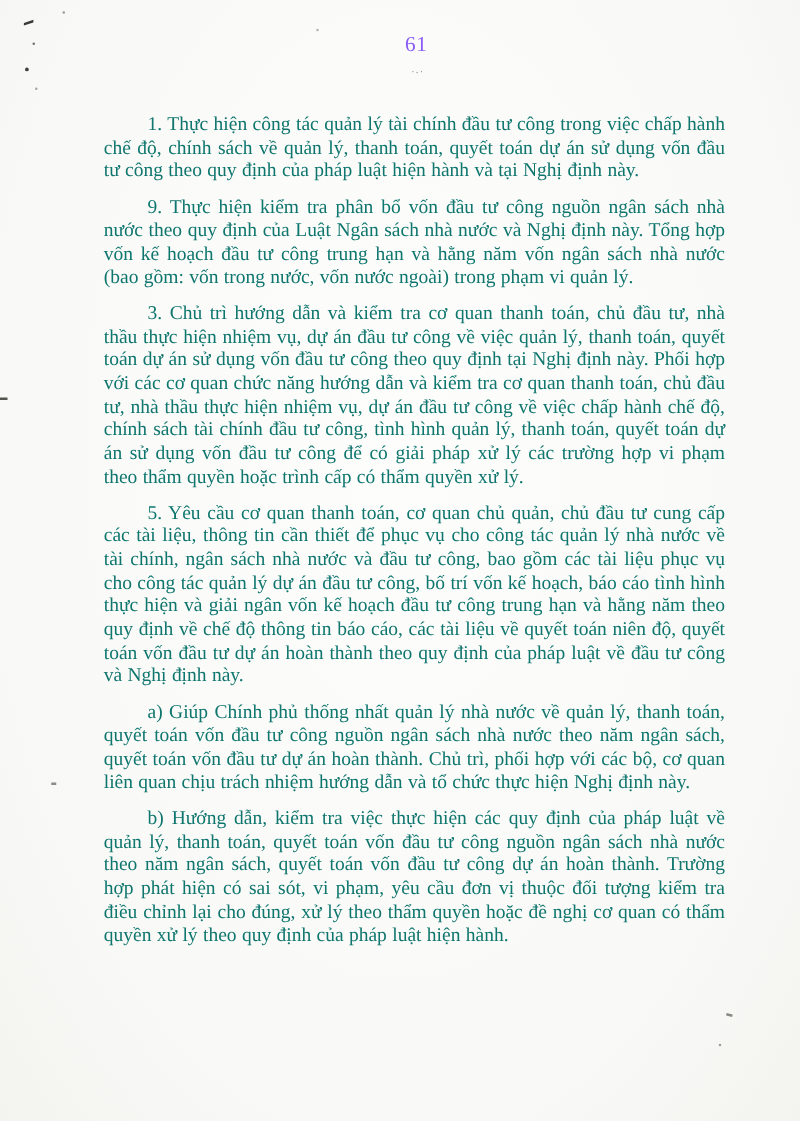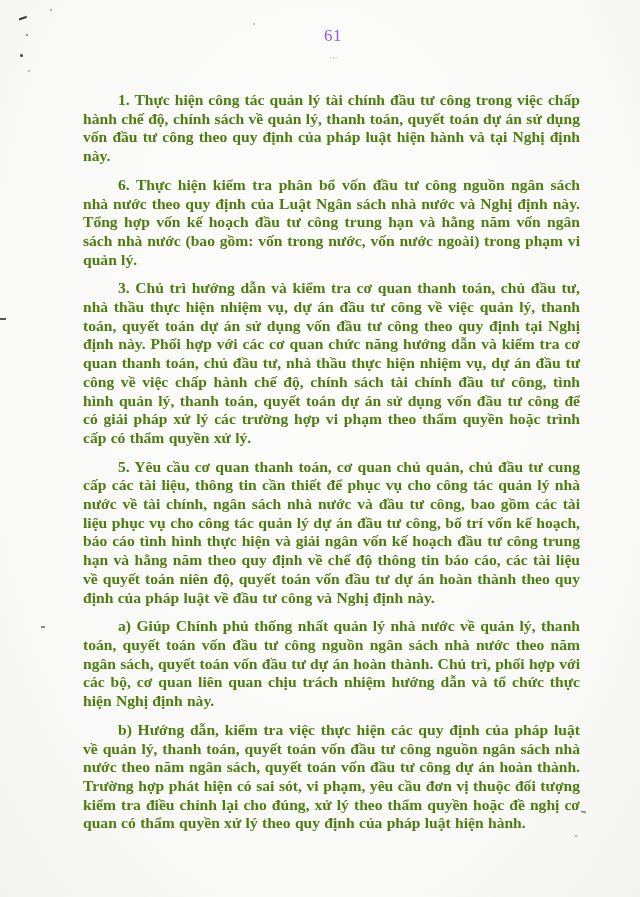--- a/index.html
+++ b/index.html
@@ -43,25 +43,24 @@
     font-size: 8px;
     line-height: 3px;
     letter-spacing: 1px;
   }
   .page-number-smudge::before { content: "\00B7\2027\00B7"; }
   .doc-body {
     position: absolute;
     top: 91px;
     left: 83px;
     width: 497px;
-    color: #4d7c0f;
+    color: #0f766e;
     font-size: 15.6px;
     line-height: 18.7px;
     text-align: justify;
-    font-weight: bold;
   }
   .para {
     margin: 0 0 10px 0;
     text-indent: 35px;
     word-spacing: 0.4px;
   }
   .para:last-child { margin-bottom: 16px; }
   
   .artifact {
     position: absolute;
@@ -86,21 +85,21 @@
 </head>
 <body>
 
 <div class="scan-surface"></div>
 
 <div class="page-number">61</div>
 <div class="page-number-smudge artifact"></div>
 
 <div class="doc-body">
   <p class="para">1. Thực hiện công tác quản lý tài chính đầu tư công trong việc chấp hành chế độ, chính sách về quản lý, thanh toán, quyết toán dự án sử dụng vốn đầu tư công theo quy định của pháp luật hiện hành và tại Nghị định này.</p>
-  <p class="para">6. Thực hiện kiểm tra phân bổ vốn đầu tư công nguồn ngân sách nhà nước theo quy định của Luật Ngân sách nhà nước và Nghị định này. Tổng hợp vốn kế hoạch đầu tư công trung hạn và hằng năm vốn ngân sách nhà nước (bao gồm: vốn trong nước, vốn nước ngoài) trong phạm vi quản lý.</p>
+  <p class="para">9. Thực hiện kiểm tra phân bổ vốn đầu tư công nguồn ngân sách nhà nước theo quy định của Luật Ngân sách nhà nước và Nghị định này. Tổng hợp vốn kế hoạch đầu tư công trung hạn và hằng năm vốn ngân sách nhà nước (bao gồm: vốn trong nước, vốn nước ngoài) trong phạm vi quản lý.</p>
   <p class="para">3. Chủ trì hướng dẫn và kiểm tra cơ quan thanh toán, chủ đầu tư, nhà thầu thực hiện nhiệm vụ, dự án đầu tư công về việc quản lý, thanh toán, quyết toán dự án sử dụng vốn đầu tư công theo quy định tại Nghị định này. Phối hợp với các cơ quan chức năng hướng dẫn và kiểm tra cơ quan thanh toán, chủ đầu tư, nhà thầu thực hiện nhiệm vụ, dự án đầu tư công về việc chấp hành chế độ, chính sách tài chính đầu tư công, tình hình quản lý, thanh toán, quyết toán dự án sử dụng vốn đầu tư công để có giải pháp xử lý các trường hợp vi phạm theo thẩm quyền hoặc trình cấp có thẩm quyền xử lý.</p>
   <p class="para">5. Yêu cầu cơ quan thanh toán, cơ quan chủ quản, chủ đầu tư cung cấp các tài liệu, thông tin cần thiết để phục vụ cho công tác quản lý nhà nước về tài chính, ngân sách nhà nước và đầu tư công, bao gồm các tài liệu phục vụ cho công tác quản lý dự án đầu tư công, bố trí vốn kế hoạch, báo cáo tình hình thực hiện và giải ngân vốn kế hoạch đầu tư công trung hạn và hằng năm theo quy định về chế độ thông tin báo cáo, các tài liệu về quyết toán niên độ, quyết toán vốn đầu tư dự án hoàn thành theo quy định của pháp luật về đầu tư công và Nghị định này.</p>
   <p class="para">a) Giúp Chính phủ thống nhất quản lý nhà nước về quản lý, thanh toán, quyết toán vốn đầu tư công nguồn ngân sách nhà nước theo năm ngân sách, quyết toán vốn đầu tư dự án hoàn thành. Chủ trì, phối hợp với các bộ, cơ quan liên quan chịu trách nhiệm hướng dẫn và tổ chức thực hiện Nghị định này.</p>
   <p class="para">b) Hướng dẫn, kiểm tra việc thực hiện các quy định của pháp luật về quản lý, thanh toán, quyết toán vốn đầu tư công nguồn ngân sách nhà nước theo năm ngân sách, quyết toán vốn đầu tư công dự án hoàn thành. Trường hợp phát hiện có sai sót, vi phạm, yêu cầu đơn vị thuộc đối tượng kiểm tra điều chỉnh lại cho đúng, xử lý theo thẩm quyền hoặc đề nghị cơ quan có thẩm quyền xử lý theo quy định của pháp luật hiện hành.</p>
 </div>
 
 <span class="artifact a1"></span>
 <span class="artifact a-dot a2"></span>
 <span class="artifact a-dot a3"></span>
 <span class="artifact a-dot a4"></span>

